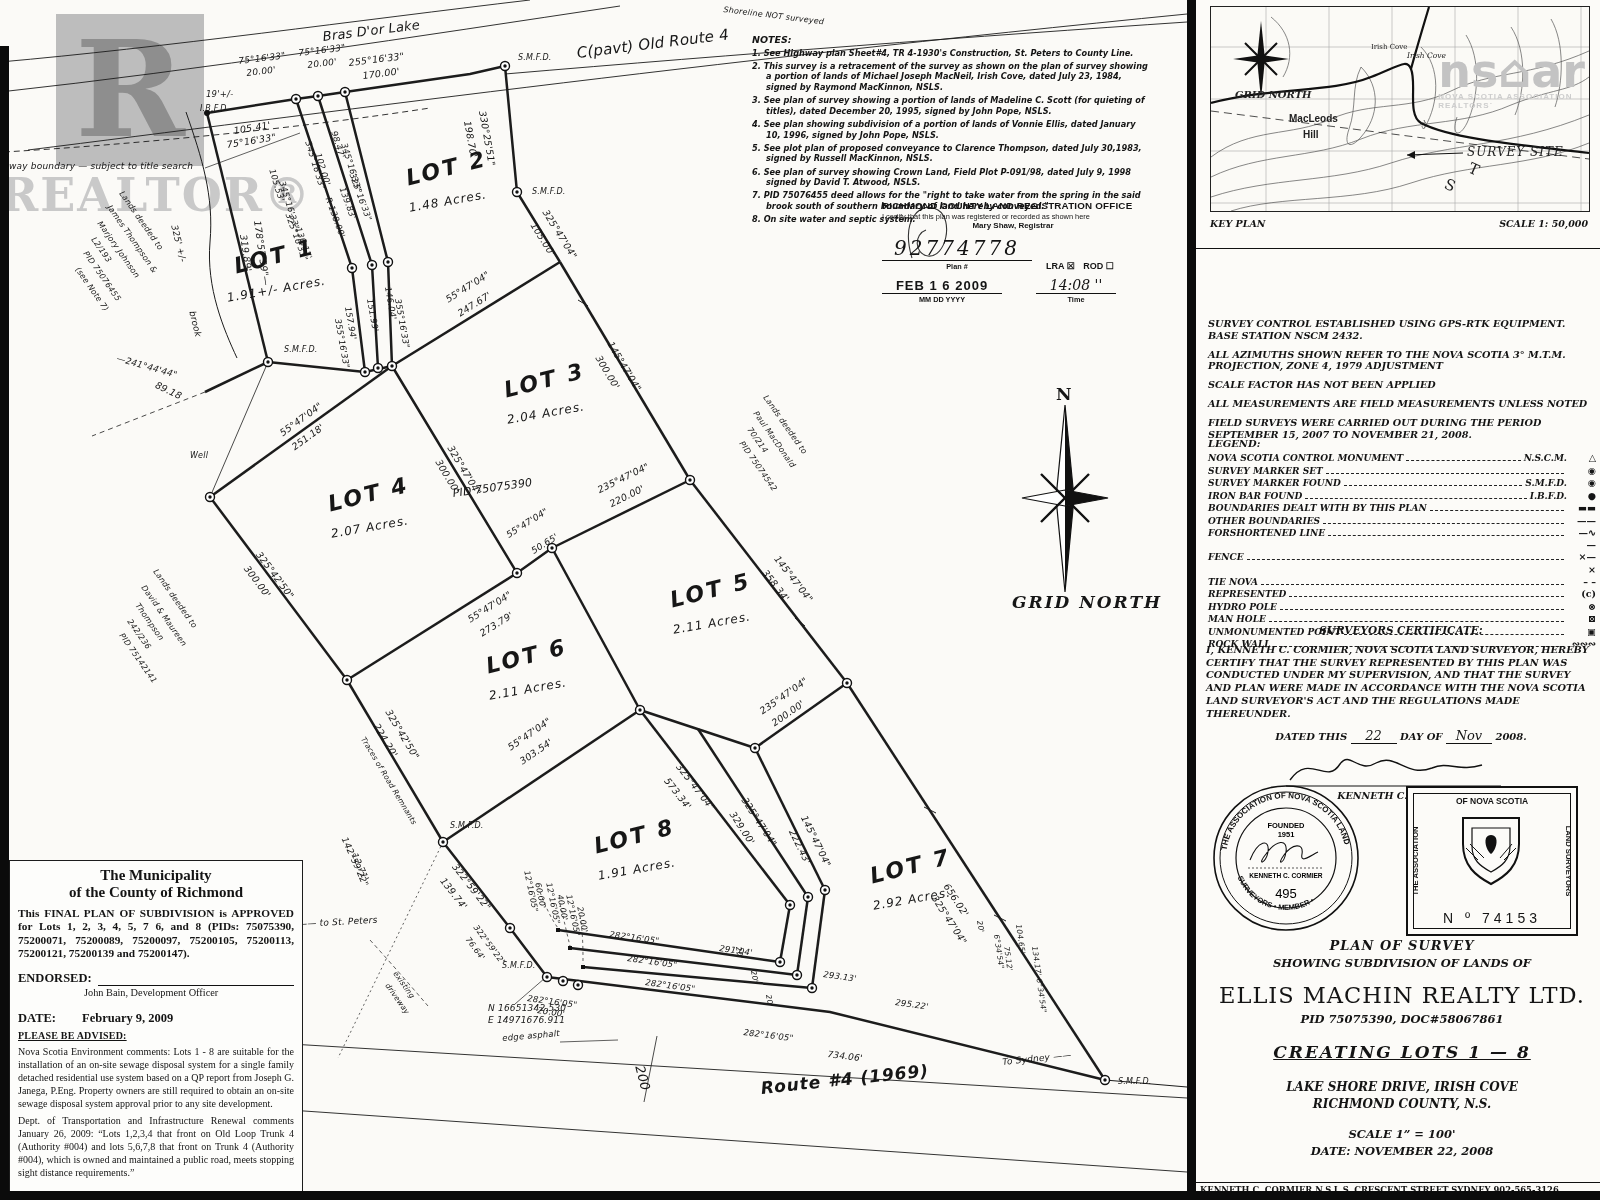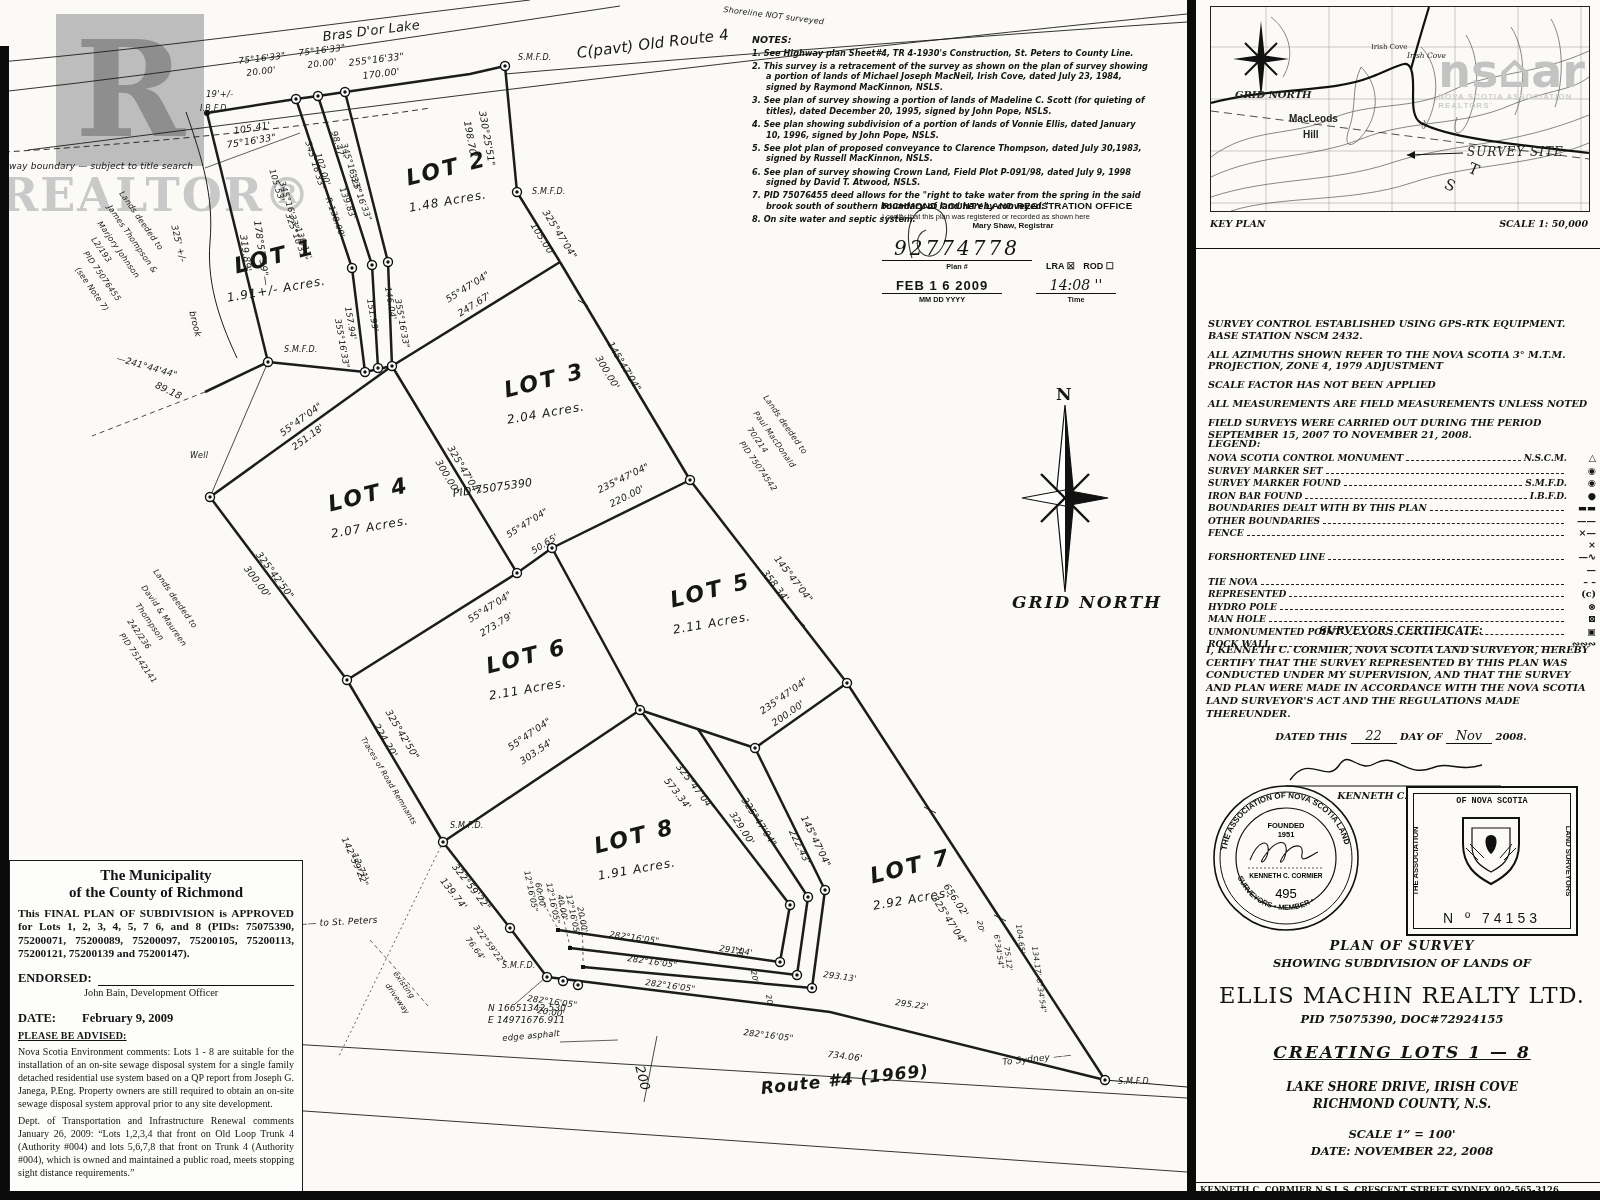--- a/index.html
+++ b/index.html
@@ -74,21 +74,21 @@
   #cert .uw{display:inline-block;border-bottom:1.2px solid #111;min-width:46px;
             font-family:"DejaVu Serif",serif;font-style:italic;font-weight:400;font-size:13px;}
   #cert .sigrow{position:relative;height:44px;margin-top:2px;}
   #cert .nsls{position:absolute;right:40px;top:22px;font-size:9.5px;font-weight:700;font-style:italic;margin-top:20px;}
   #cert .cname{font-size:9.5px;font-weight:700;font-style:italic;}
   #sealround{position:absolute;left:12px;top:780px;}
   #sealsq{position:absolute;left:210px;top:786px;width:168px;height:146px;border:2.2px solid #111;
           background:#fcfbf8;}
   #sealsq .inner{position:absolute;left:5px;top:5px;right:5px;bottom:5px;border:1.2px solid #111;}
   #sealsq .top{position:absolute;left:0;right:0;top:8px;text-align:center;font-size:8.5px;font-weight:700;
-               font-family:Liberation Mono, monospace;}
+               font-family:Liberation Sans, sans-serif;}
   #sealsq .left{position:absolute;left:3px;top:50%;transform:translateY(-50%) rotate(180deg);
                 writing-mode:vertical-rl;font-size:7.6px;font-weight:700;font-family:"Liberation Sans",sans-serif;}
   #sealsq .right{position:absolute;right:3px;top:50%;transform:translateY(-50%);
                  writing-mode:vertical-rl;font-size:7.6px;font-weight:700;font-family:"Liberation Sans",sans-serif;}
   #sealsq .num{position:absolute;left:0;right:0;bottom:8px;text-align:center;font-size:14px;
                font-family:"Liberation Sans",sans-serif;letter-spacing:4px;}
   #titleblk{position:absolute;left:10px;top:938px;width:392px;text-align:center;}
   #titleblk .l1{font-size:13px;font-weight:700;font-style:italic;letter-spacing:1px;}
   #titleblk .l2{font-size:11.5px;font-weight:700;font-style:italic;margin-top:3px;}
   #titleblk .co{font-size:22.5px;margin-top:12px;letter-spacing:1px;}
@@ -588,30 +588,30 @@
           <span class="leg-abbr"></span>
           <span class="leg-sym">▬▬</span>
         </div>
       <div class="leg-row">
           <span class="leg-lab">OTHER BOUNDARIES</span>
           <span class="leg-fill"></span>
           <span class="leg-abbr"></span>
           <span class="leg-sym">——</span>
         </div>
       <div class="leg-row">
+          <span class="leg-lab">FORSHORTENED LINE</span>
+          <span class="leg-fill"></span>
+          <span class="leg-abbr"></span>
+          <span class="leg-sym">—∿—</span>
+        </div>
+      <div class="leg-row">
           <span class="leg-lab">FENCE</span>
           <span class="leg-fill"></span>
           <span class="leg-abbr"></span>
           <span class="leg-sym">×—×</span>
-        </div>
-      <div class="leg-row">
-          <span class="leg-lab">FORSHORTENED LINE</span>
-          <span class="leg-fill"></span>
-          <span class="leg-abbr"></span>
-          <span class="leg-sym">—∿—</span>
         </div>
       <div class="leg-row">
           <span class="leg-lab">TIE NOVA</span>
           <span class="leg-fill"></span>
           <span class="leg-abbr"></span>
           <span class="leg-sym">– –</span>
         </div>
       <div class="leg-row">
           <span class="leg-lab">REPRESENTED</span>
           <span class="leg-fill"></span>
@@ -697,21 +697,21 @@
         <path d="M8,34 L20,46 M12,30 L26,44 M54,30 L42,44 M58,34 L46,46" stroke="#111" stroke-width="1"></path>
         <path d="M28,24 C26,30 30,38 33,40 C36,38 40,30 38,24 C36,20 30,20 28,24 Z" fill="#111"></path>
       </svg>
       <div class="num">N º   74153</div>
     </div>
 
     <div id="titleblk">
       <div class="l1">PLAN  OF  SURVEY</div>
       <div class="l2">SHOWING  SUBDIVISION  OF  LANDS  OF</div>
       <div class="co">ELLIS  MACHIN  REALTY  LTD.</div>
-      <div class="pid">PID  75075390,  DOC#72924155</div>
+      <div class="pid">PID  75075390,  DOC#58067861</div>
       <div class="cr">CREATING  LOTS  1  —  8</div>
       <div class="a1">LAKE  SHORE  DRIVE,  IRISH  COVE</div>
       <div class="a2">RICHMOND  COUNTY,  N.S.</div>
       <div class="sc">SCALE  1”  =  100'</div>
       <div class="dt">DATE:  NOVEMBER  22,  2008</div>
     </div>
 
     <div id="pfooter">KENNETH  C.  CORMIER  N.S.L.S.    CRESCENT  STREET    SYDNEY  902-565-3126</div>
   </div>
 

